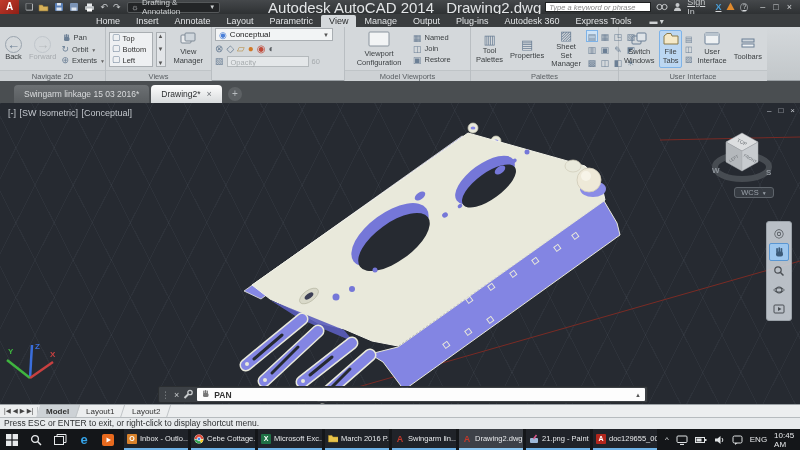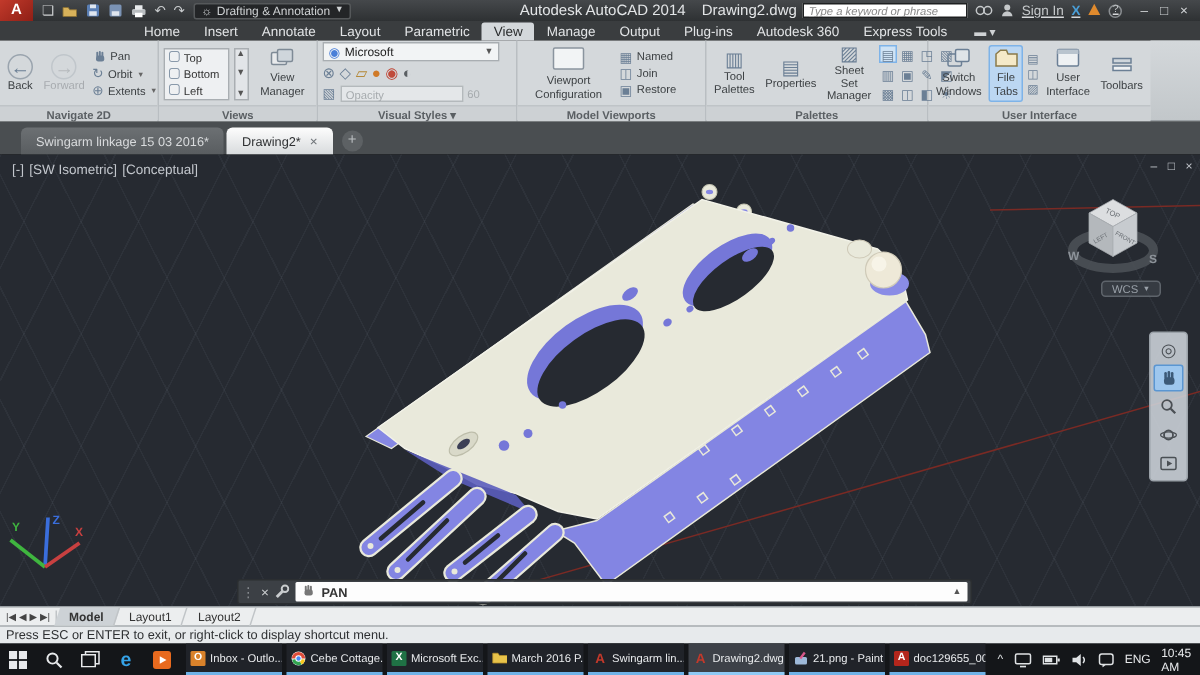--- a/index.html
+++ b/index.html
@@ -6,39 +6,39 @@
   html,body { width:800px; height:450px; overflow:hidden; font-family:"Liberation Sans", sans-serif; background:#000; }
   .band { position:absolute; left:0; width:800px; }
 
   
   #titlebar { top:0; height:14px; background:linear-gradient(#45484b,#2e3133); display:flex; align-items:center; color:#d6d8da; font-size:9px; }
   #acad-logo { width:22px; height:14px; background:linear-gradient(140deg,#c23a2b,#8f1f16); color:#fff; font-weight:bold; font-size:10px; text-align:center; line-height:14px; }
   .qat { display:flex; align-items:center; gap:5px; padding:0 6px; }
   .qat .ic { color:#c9ccce; font-size:9px; line-height:10px; }
   .qat svg { display:block; }
   #workspace { display:flex; align-items:center; gap:3px; background:#232527; border:1px solid #55585a; border-radius:2px; padding:0 4px; height:11px; font-size:8px; color:#cfd2d4; }
-  #title-center { flex:1; text-align:right; font-size:10px; color:#e3e5e7; white-space:nowrap;margin-left:48px; }
+  #title-center { flex:1; text-align:center; font-size:15px; color:#e3e5e7; white-space:nowrap;margin-left:48px; }
   #title-center .doc { margin-left:8px; }
   #infocenter { display:flex; align-items:center; gap:5px; padding:0 4px;text-decoration:underline; }
   #search-box { width:110px; height:10px; background:#fff; border:1px solid #1e2021; font-size:7.5px; font-style:italic; color:#777; padding:0 3px; }
   #search-box::placeholder { color:#888; font-style:italic; }
   .ic-btn { color:#c5c8ca; font-size:9px; line-height:10px; }
   .win-btns { display:flex; gap:8px; padding:0 8px; color:#cfd2d4; font-size:9px; }
 
   
   #ribbontabs { top:14px; height:13px; background:#3a3d3f; display:flex; align-items:flex-end; padding-left:88px; }
   .rtab { color:#e2e4e6; font-size:9px; padding:1px 8px 1px; cursor:pointer; }
   .rtab.active { background:#d4d8db; color:#2b2d2e; border-radius:2px 2px 0 0; }
   #ribbon-toggle { margin-left:10px; color:#cfd2d4; font-size:8px; padding-bottom:1px; }
 
   
   #ribbon { top:27px; height:54px; background:#d4d8db; display:flex; border-bottom:1px solid #9aa0a4; }
   .panel { position:relative; height:54px; border-right:1px solid #b9bec2; display:flex; flex-direction:column; }
   .panel-body { flex:1; display:flex; align-items:center; padding:1px 3px 0; gap:3px; }
-  .panel-label { height:11px; font-size:7.5px; color:#5a5f63; text-align:center; background:#cdd1d4; border-top:1px solid #bfc4c7; line-height:11px; white-space:nowrap;font-weight:bold; }
+  .panel-label { height:11px; font-size:7.5px; color:#5a5f63; text-align:center; background:#cdd1d4; border-top:1px solid #bfc4c7; line-height:11px; white-space:nowrap; }
   .bigbtn { display:flex; flex-direction:column; align-items:center; justify-content:flex-start; font-size:7.5px; color:#3c4043; text-align:center; line-height:1.15; padding:1px 2px; border-radius:2px; }
   .bigbtn .bicon { font-size:13px; line-height:14px; color:#6b7f95; }
   .bigbtn.disabled { color:#a7abaf; } .bigbtn.disabled .bicon{ color:#b6babd; }
   .bigbtn.hl { background:#bcd7f2; border:1px solid #7eb3e8; }
   .smallrow { display:flex; flex-direction:column; justify-content:center; gap:1px; font-size:7.5px; color:#3c4043; }
   .smallrow .sr { display:flex; align-items:center; gap:3px; line-height:10px; }
   .sicon { font-size:9px; color:#6b7f95; line-height:9px; }
   .views-list { width:58px; border:1px solid #a9aeb2; background:#eef0f2; font-size:7.5px; color:#333; }
   .views-list .vrow { display:flex; gap:2px; padding:0 2px; line-height:11px; }
   .vscroll { display:flex; flex-direction:column; justify-content:space-between; font-size:6px; color:#555; border:1px solid #a9aeb2; background:#e2e5e8; padding:0 1px; height:35px; }
@@ -261,38 +261,37 @@
         <span>View Manager</span>
       </div>
     </div>
     <div class="panel-label">Views</div>
   </div>
 
   <div class="panel" style="width:133px">
     <div class="panel-body" style="flex-direction:column;align-items:stretch;gap:2px">
       <div class="vs-drop">
         <span style="color:#4a7fd8;font-size:9px">◉</span>
-        <span>Microsoft</span>
+        <span>Conceptual</span>
         <span class="arrow">▼</span>
       </div>
       <div class="vs-icons">
         <span style="color:#6b7f95">⊗</span>
         <span style="color:#6b7f95">◇</span>
         <span style="color:#b58a3a">▱</span>
         <span style="color:#d07a28">●</span>
         <span style="color:#c04a3a">◉</span>
         <span style="color:#5a5f63">◐</span>
       </div>
       <div class="vs-opacity">
         <span class="sicon">▧</span>
         <span class="op-field">Opacity</span>
         <span class="op-val">60</span>
       </div>
     </div>
-    <div class="panel-label">Visual Styles ▾</div>
   </div>
 
   <div class="panel" style="width:126px">
     <div class="panel-body">
       <div class="bigbtn" style="width:62px">
         <span class="bicon"><svg width="22" height="16">
               <rect x="1" y="1" width="20" height="14" rx="1" fill="#f2f4f5" stroke="#8a949e"></rect>
             </svg></span>
         <span>Viewport Configuration</span>
       </div>

